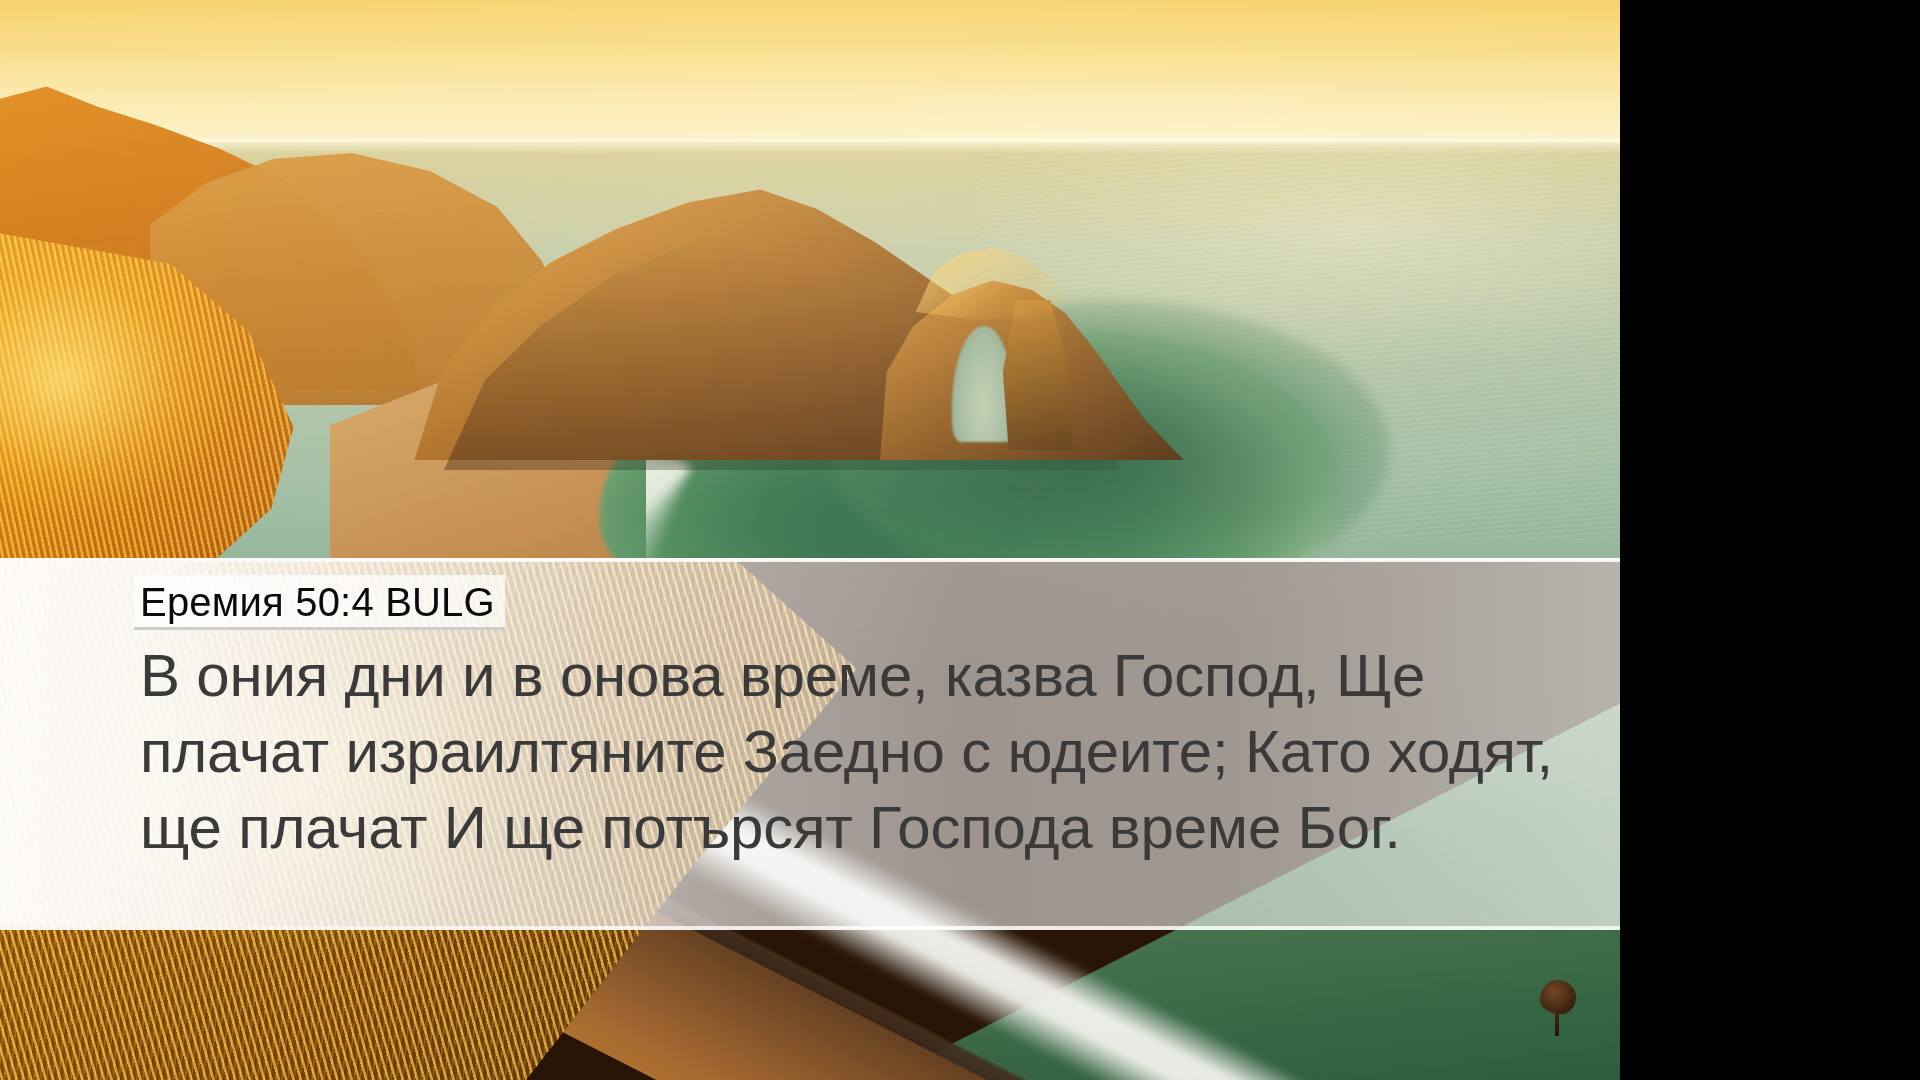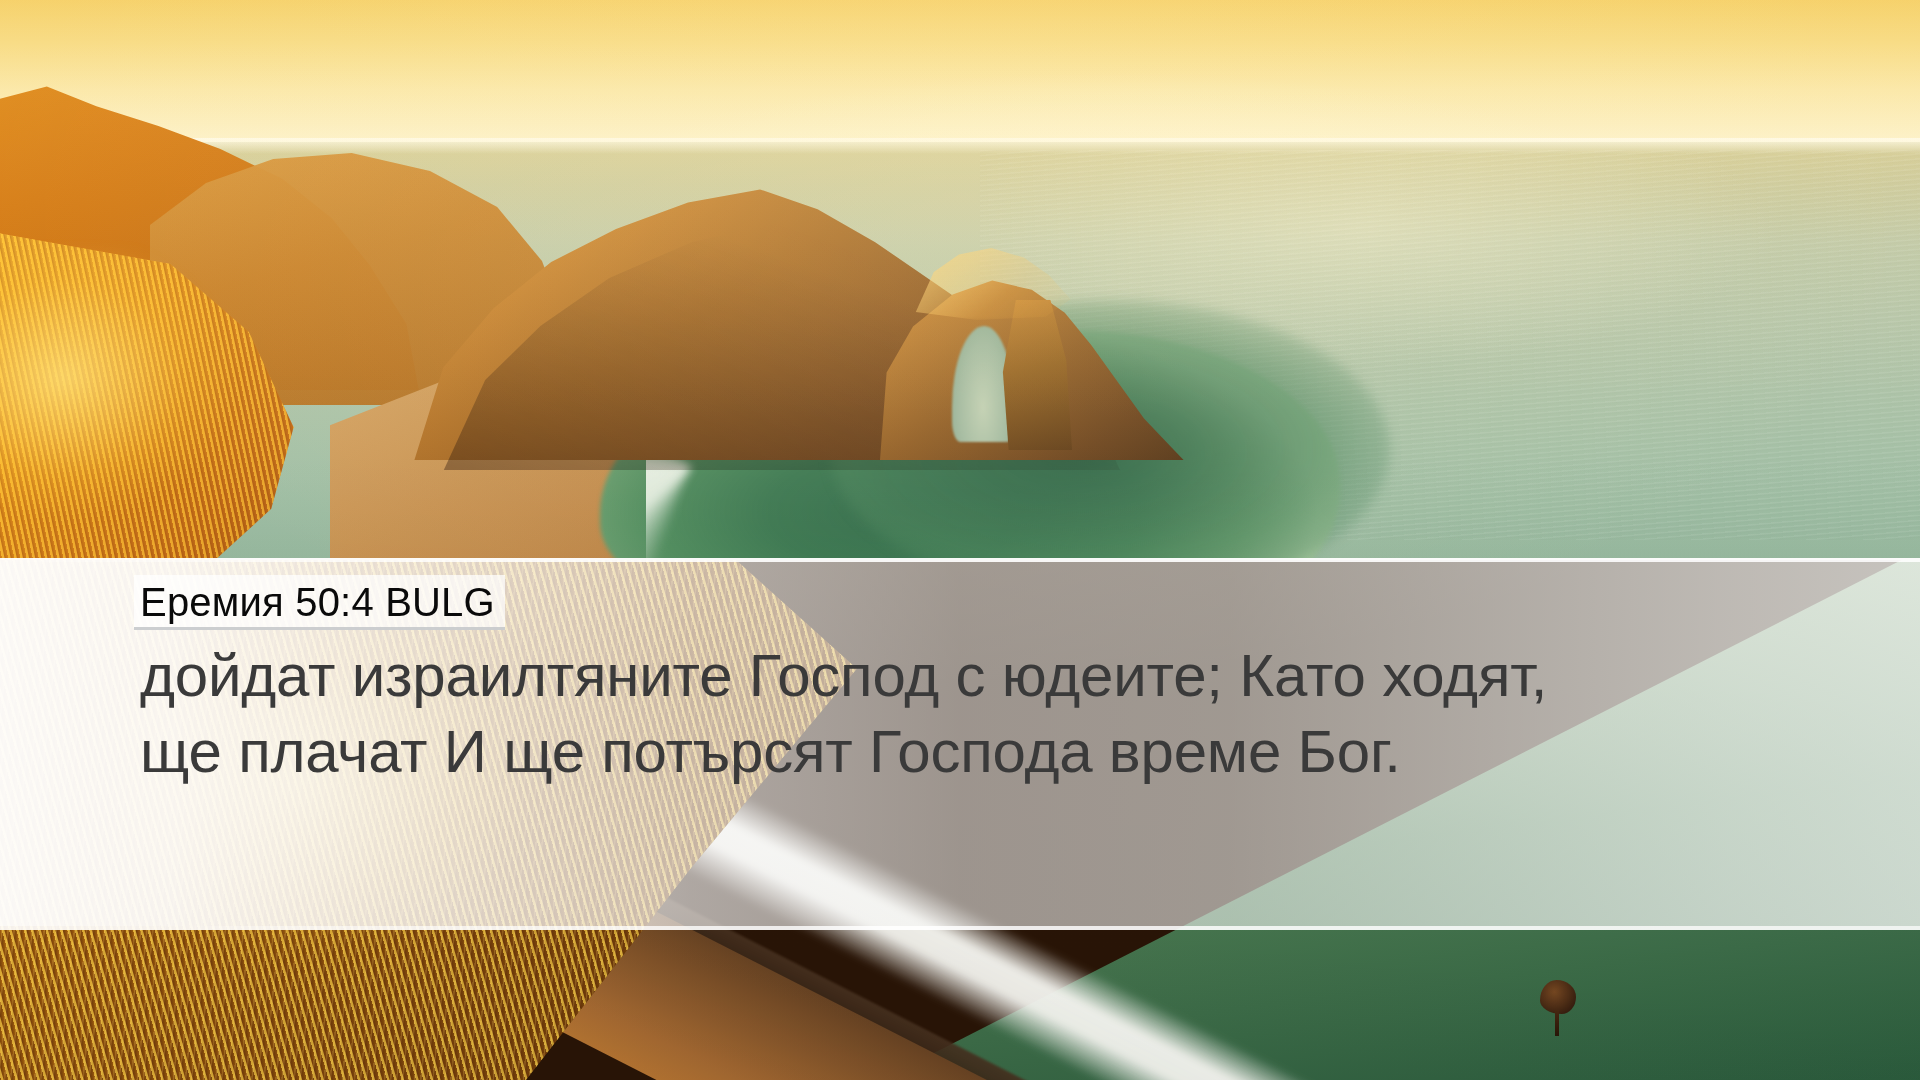--- a/index.html
+++ b/index.html
@@ -6,21 +6,21 @@
     margin: 0;
     padding: 0;
     background: #000;
   }
   body {
     font-family: "Liberation Sans", sans-serif;
   }
 
   #stage {
     position: relative;
-    width: 1920px;
+    width: 1620px;
     height: 1080px;
     overflow: hidden;
     background: #ffffff;
   }
 
   
   .photo {
     position: absolute;
     inset: 0;
     overflow: hidden;
@@ -387,18 +387,19 @@
 
   <div class="band-edge-top"></div>
   <div class="verse-band"></div>
   <div class="band-edge-bottom"></div>
 
   <div class="verse-inner">
     <div class="ref-wrap">
       <div class="verse-ref">Еремия 50:4 BULG</div>
     </div>
     <div class="verse-body">
-      <span class="verse-line">дойдат израилтяните Господ с юдеите; Като ходят,</span>
+      <span class="verse-line">В ония дни и в онова време, казва Господ, Ще</span>
+      <span class="verse-line">плачат израилтяните Заедно с юдеите; Като ходят,</span>
       <span class="verse-line">ще плачат И ще потърсят Господа време Бог.</span>
     </div>
   </div>
 
 </div>
 
 </body></html>

